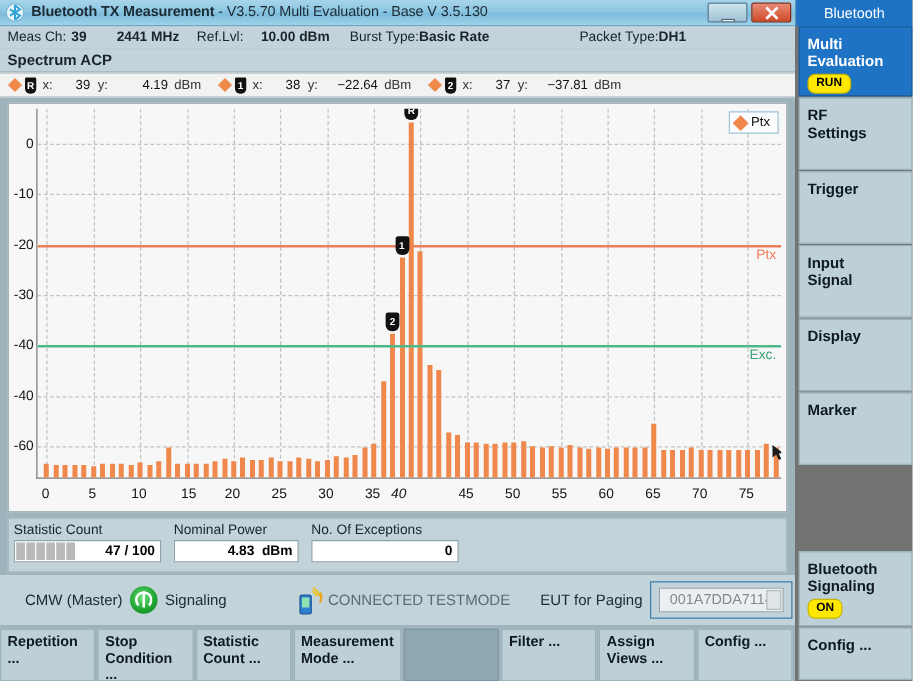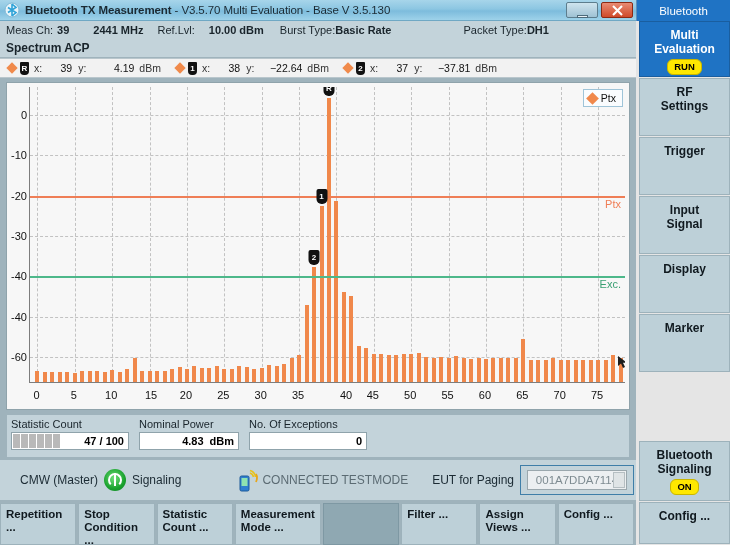--- a/index.html
+++ b/index.html
@@ -140,29 +140,29 @@
   
   .hotkeys { position:absolute; left:0; top:503px; width:636px; height:42px; display:flex; }
   .hk {
     flex:1 1 0; margin-right:2px; background:#bdd0d8; border:1px solid #9db2bb;
     font-size:11.5px; font-weight:bold; color:#10191f;
     padding:4px 5px; line-height:13px; display:block;
   }
   .hk.empty { background:#8fa8b2; border-color:#7e98a3;}
 
   
-  .side { position:absolute; right:0; top:0; width:94px; height:545px; background:#e5e5e5; }
+  .side { position:absolute; right:0; top:0; width:94px; height:545px; background:#737373; }
   .side .tabtop {
     height:21px; background:#1f73c4; color:#fff; font-size:11.5px;
     display:flex; align-items:center; justify-content:center; border-left:1px solid #5d8fbb;
   }
   .sideitem {
     position:relative; margin:0 0 1px 3px; padding:6px 6px;
     background:#bdd0d8; border:1px solid #9db2bb;
-    font-size:12px; font-weight:bold; color:#10191f; line-height:14px;text-align:center;
+    font-size:12px; font-weight:bold; color:#10191f; line-height:14px;
   }
   .sideitem.active { background:#1f73c4; color:#fff; border-color:#1a5e9f; }
   .badge {
     display:inline-block; background:#ffe800; color:#000; font-size:9.5px; font-weight:bold;
     padding:0px 6px; border-radius:6px; margin-top:3px; border:1px solid #c9b600;
   }
 </style>
 </head>
 <body>
 
@@ -249,21 +249,21 @@
       </div>
     <div class="xtickwrap" id="xtickwrap">
         <div class="xtick" style="left: 7.475px;">0</div>
         <div class="xtick" style="left: 44.85px;">5</div>
         <div class="xtick" style="left: 82.225px;">10</div>
         <div class="xtick" style="left: 122px;">15</div>
         <div class="xtick" style="left: 156.975px;">20</div>
         <div class="xtick" style="left: 194.35px;">25</div>
         <div class="xtick" style="left: 231.725px;">30</div>
         <div class="xtick" style="left: 269.1px;">35</div>
-        <div class="xtick" style="left: 317px;">40</div>
+        <div class="xtick" style="left: 290px; font-style: italic;">40</div>
         <div class="xtick" style="left: 343.85px;">45</div>
         <div class="xtick" style="left: 381.225px;">50</div>
         <div class="xtick" style="left: 418.6px;">55</div>
         <div class="xtick" style="left: 455.975px;">60</div>
         <div class="xtick" style="left: 493.35px;">65</div>
         <div class="xtick" style="left: 530.725px;">70</div>
         <div class="xtick" style="left: 568.1px;">75</div>
       </div>
     <div class="plot" id="plot">
         <div class="gh" style="top: 28.1892px;"></div>

